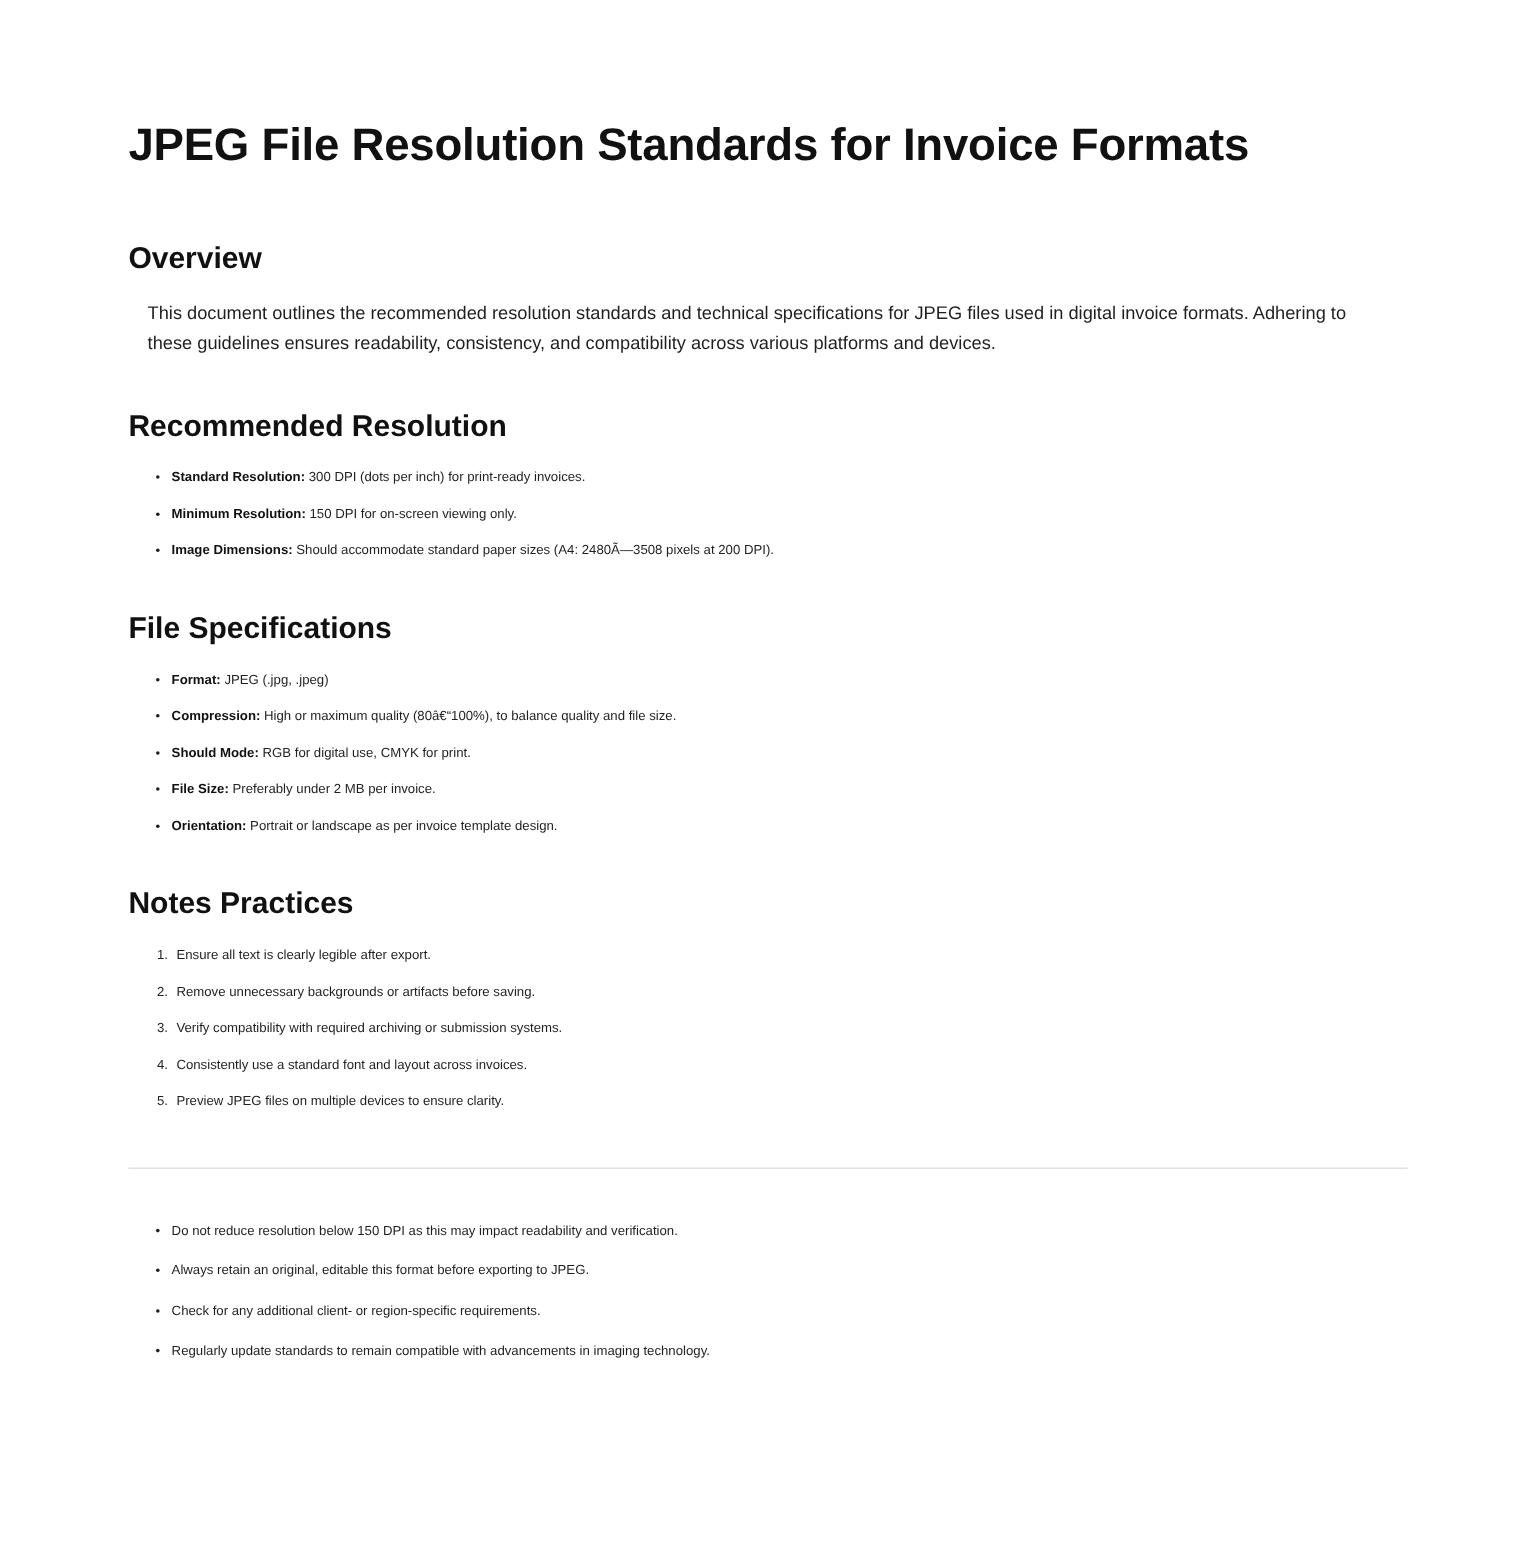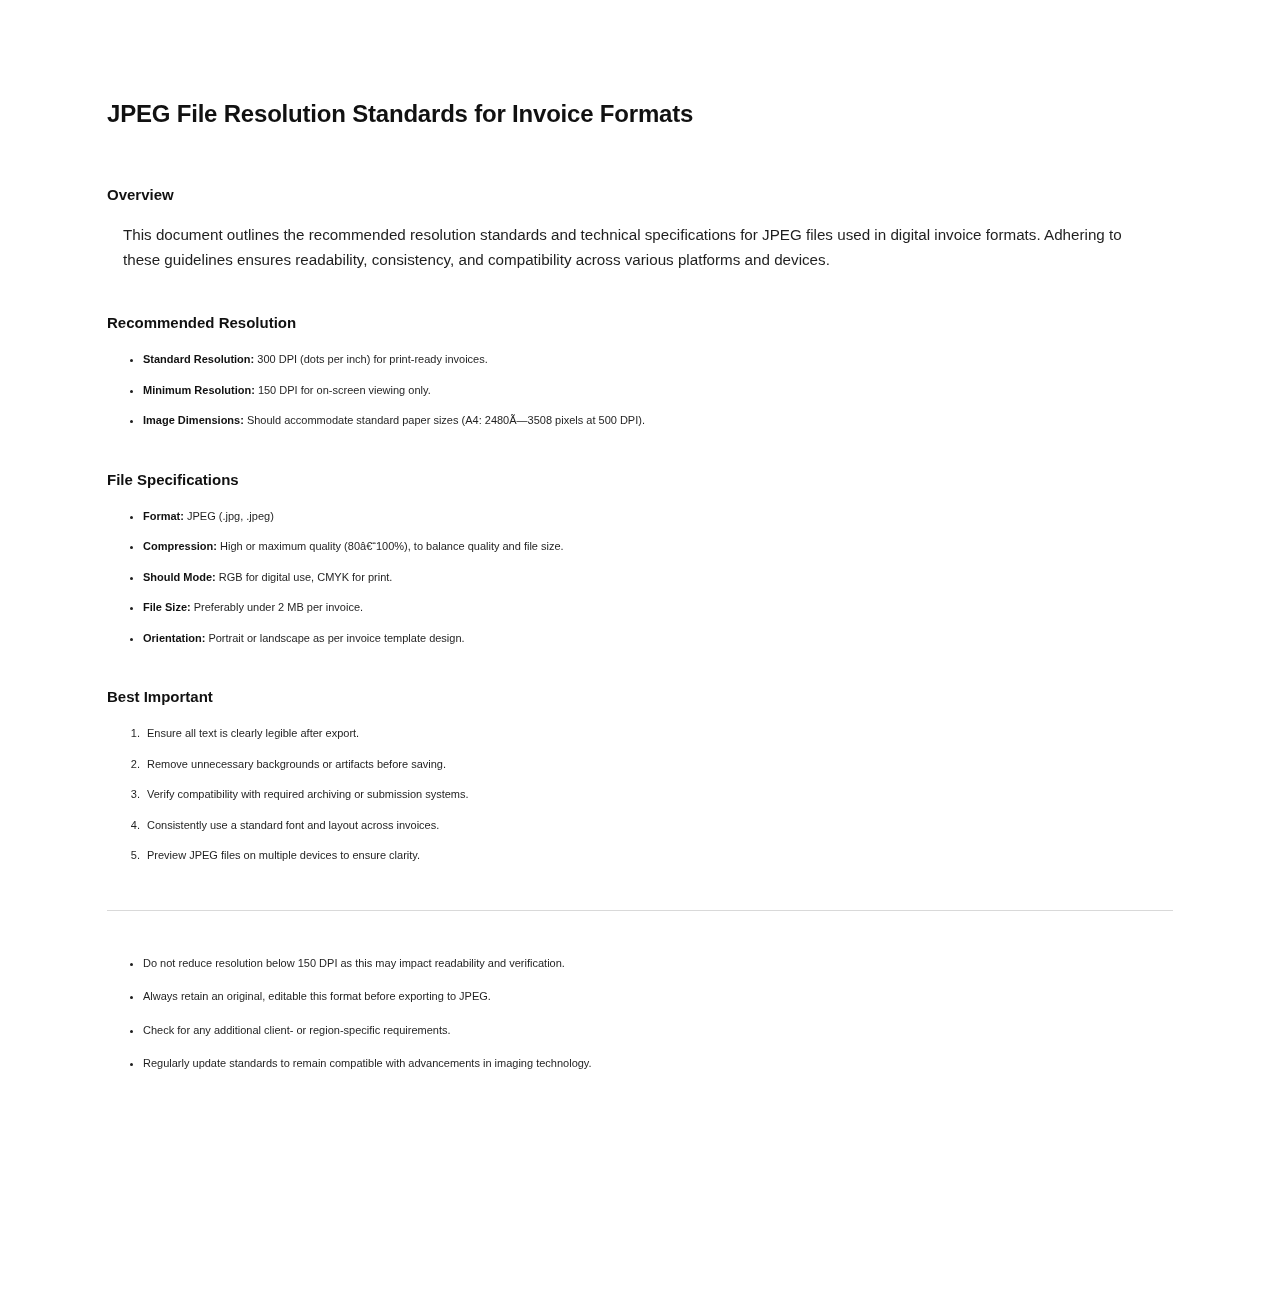--- a/index.html
+++ b/index.html
@@ -12,28 +12,28 @@
     min-height: 1300px;
     font-family: "Liberation Sans", sans-serif;
     color: #1a1a1a;
     -webkit-font-smoothing: antialiased;
   }
   .page {
     padding: 100px 105px 60px 107px;
     box-sizing: border-box;
   }
   h1.doc-title {
-    font-size: 24px;
+    font-size: 38px;
     font-weight: bold;
     letter-spacing: -0.2px;
     margin: 0 0 58px 0;
     color: #111111;
   }
   h2.section-title {
-    font-size: 15px;
+    font-size: 25px;
     font-weight: bold;
     margin: 0 0 20px 0;
     color: #111111;
   }
   .section {
     margin-bottom: 42px;
   }
   p.body-text {
     font-size: 15.2px;
     line-height: 1.62;
@@ -92,21 +92,21 @@
   <div class="section resolution">
     <h2 class="section-title">Recommended Resolution</h2>
     <ul class="bullets">
       <li>
         <span class="lead">Standard Resolution:</span><span> 300 DPI (dots per inch) for print-ready invoices.</span>
       </li>
       <li>
         <span class="lead">Minimum Resolution:</span><span> 150 DPI for on-screen viewing only.</span>
       </li>
       <li>
-        <span class="lead">Image Dimensions:</span><span> Should accommodate standard paper sizes (A4: 2480Ã—3508 pixels at 500 DPI).</span>
+        <span class="lead">Image Dimensions:</span><span> Should accommodate standard paper sizes (A4: 2480Ã—3508 pixels at 200 DPI).</span>
       </li>
     </ul>
   </div>
 
   <div class="section specs">
     <h2 class="section-title">File Specifications</h2>
     <ul class="bullets">
       <li>
         <span class="lead">Format:</span><span> JPEG (.jpg, .jpeg)</span>
       </li>
@@ -119,21 +119,21 @@
       <li>
         <span class="lead">File Size:</span><span> Preferably under 2 MB per invoice.</span>
       </li>
       <li>
         <span class="lead">Orientation:</span><span> Portrait or landscape as per invoice template design.</span>
       </li>
     </ul>
   </div>
 
   <div class="section practices">
-    <h2 class="section-title">Best Important</h2>
+    <h2 class="section-title">Notes Practices</h2>
     <ol class="numbers">
       <li>Ensure all text is clearly legible after export.</li>
       <li>Remove unnecessary backgrounds or artifacts before saving.</li>
       <li>Verify compatibility with required archiving or submission systems.</li>
       <li>Consistently use a standard font and layout across invoices.</li>
       <li>Preview JPEG files on multiple devices to ensure clarity.</li>
     </ol>
   </div>
 
   <hr class="divider">

